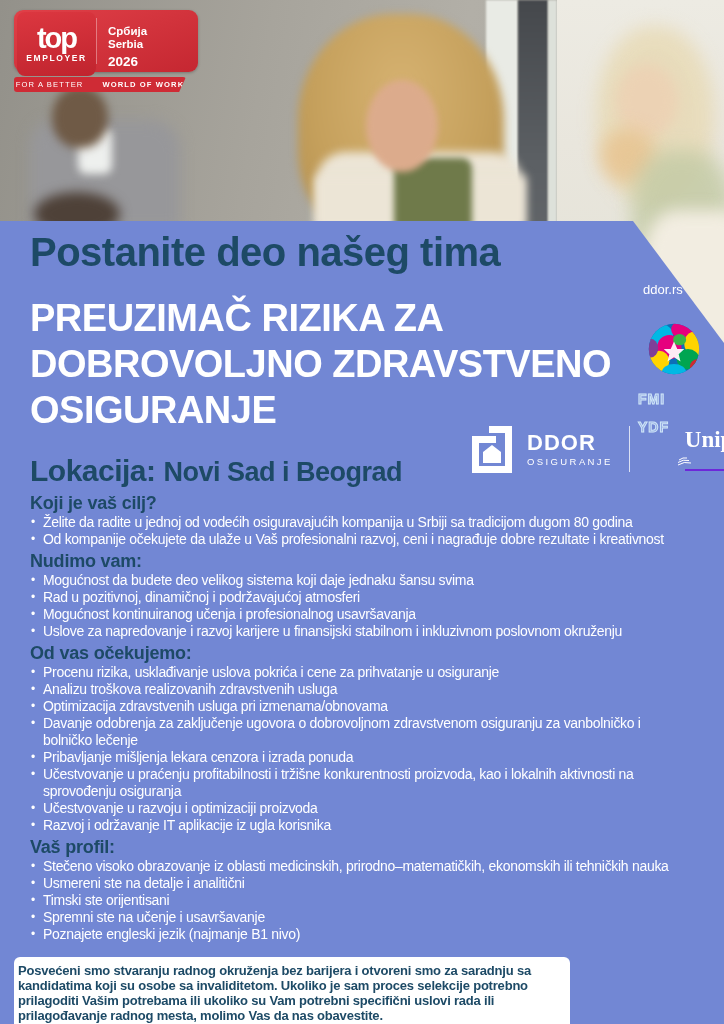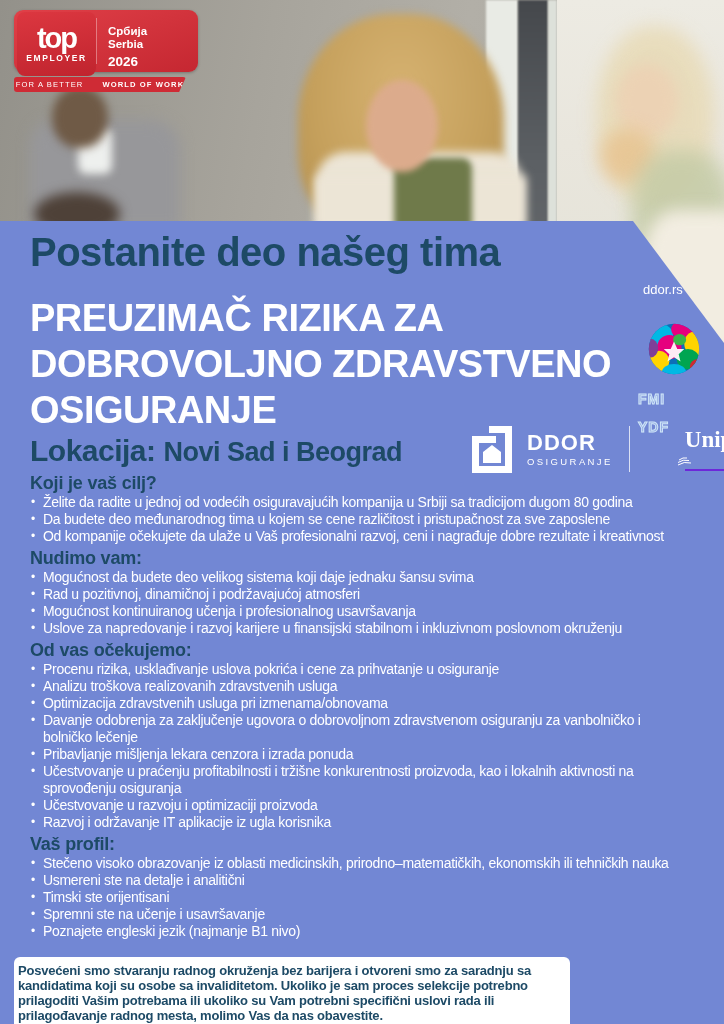--- a/index.html
+++ b/index.html
@@ -42,21 +42,21 @@
   .badge-year{font-size:13.5px;font-weight:bold;margin-top:4px;}
   .badge-strip{margin-top:5px;width:172px;height:15px;background:#cf2b35;border-radius:3px 3px 5px 3px;display:flex;align-items:center;justify-content:center;color:#fff;font-size:7.6px;letter-spacing:1.1px;clip-path:polygon(0 0,100% 0,96% 100%,0 100%);}
   .badge-strip b{margin-left:19px;}
 
   
   .blue{position:absolute;left:0;top:221px;width:724px;height:803px;background:#7287d4;
     clip-path:polygon(0 0,633px 0,724px 122px,724px 100%,0 100%);}
   .content{position:absolute;left:0;top:0;width:724px;height:803px;padding:10px 42px 0 30px;box-sizing:border-box;}
   .intro{margin:0;font-size:40px;line-height:42px;font-weight:bold;color:#1d4a66;letter-spacing:-0.5px;}
   .jobtitle{margin:22px 0 0 0;font-size:38px;line-height:46px;font-weight:bold;color:#ffffff;letter-spacing:-0.5px;}
-  .loc{margin:1px 0 0 0;color:#1d4a66;font-weight:bold;}
+  .loc{margin:21px 0 0 0;color:#1d4a66;font-weight:bold;}
   .loc .lbl{font-size:30px;letter-spacing:-0.5px;}
   .loc .val{font-size:27px;letter-spacing:-0.5px;margin-left:8px;}
   .sections{margin-top:5px;}
   .sec h3{margin:3px 0 1px 0;font-size:18px;line-height:20px;color:#1d4a66;letter-spacing:-0.2px;}
   .sec ul{margin:0;padding:0;list-style:none;}
   .sec li{position:relative;padding-left:13px;color:#fff;font-size:14px;line-height:17px;letter-spacing:-0.3px;}
   .sec li::before{content:"•";position:absolute;left:1px;top:0;font-size:12px;}
 
   .site{position:absolute;left:643px;top:61px;color:#fff;font-size:13px;text-decoration:none;}
 
@@ -186,21 +186,20 @@
       </div>
       <div class="loc">
         <span class="lbl">Lokacija:</span><span class="val">Novi Sad i Beograd</span>
       </div>
 
       <div class="sections">
         <div class="sec">
           <h3>Koji je vaš cilj?</h3>
           <ul>
             <li>Želite da radite u jednoj od vodećih osiguravajućih kompanija u Srbiji sa tradicijom dugom 80 godina</li>
-            <li>Da budete deo međunarodnog tima u kojem se cene različitost i pristupačnost za sve zaposlene</li>
             <li>Od kompanije očekujete da ulaže u Vaš profesionalni razvoj, ceni i nagrađuje dobre rezultate i kreativnost</li>
           </ul>
         </div>
         <div class="sec">
           <h3>Nudimo vam:</h3>
           <ul>
             <li>Mogućnost da budete deo velikog sistema koji daje jednaku šansu svima</li>
             <li>Rad u pozitivnoj, dinamičnoj i podržavajućoj atmosferi</li>
             <li>Mogućnost kontinuiranog učenja i profesionalnog usavršavanja</li>
             <li>Uslove za napredovanje i razvoj karijere u finansijski stabilnom i inkluzivnom poslovnom okruženju</li>

